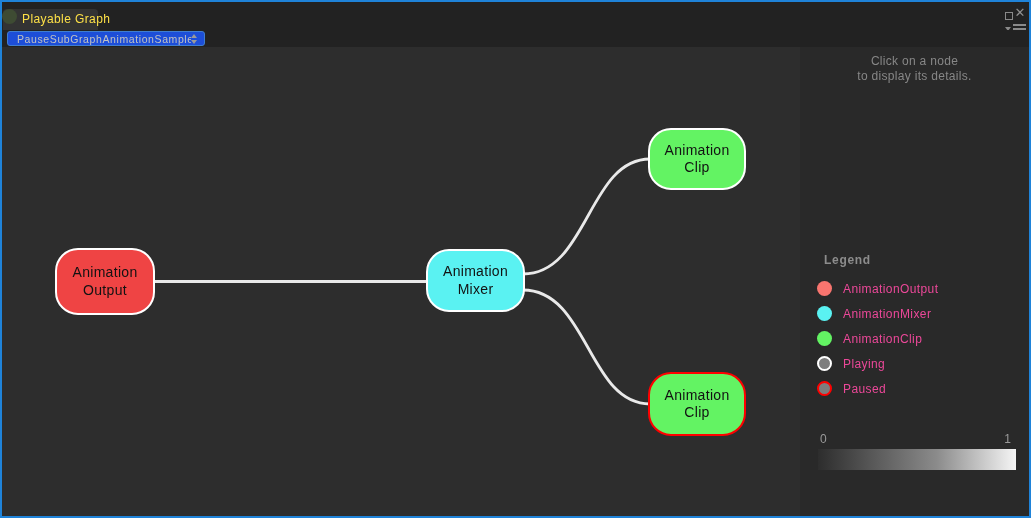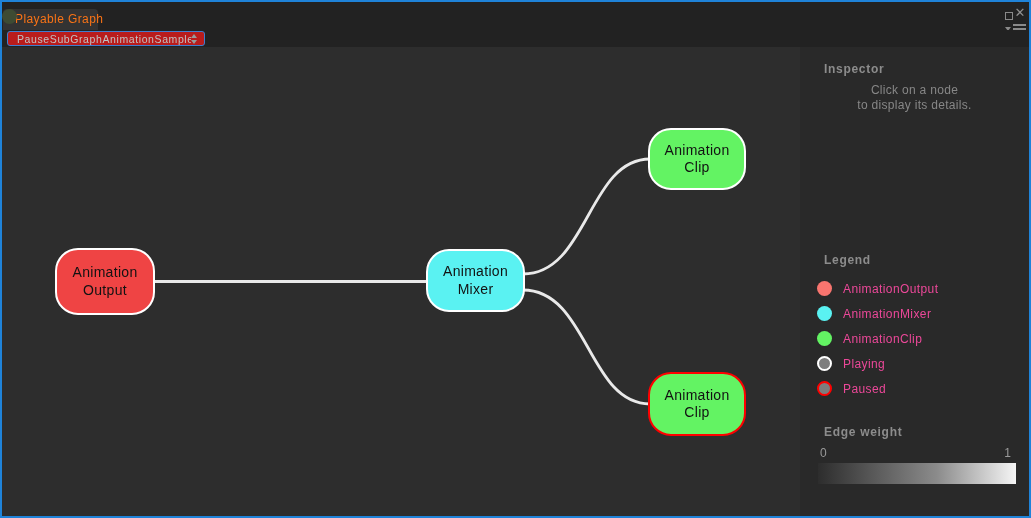--- a/index.html
+++ b/index.html
@@ -7,38 +7,38 @@
   body { width:1031px; height:518px; font-family:"Liberation Sans","DejaVu Sans",sans-serif; }
   .window {
     position:relative; width:1031px; height:518px;
     border:2px solid #1f83d9; background:#222; overflow:hidden;
   }
   
   .tabstrip { position:absolute; left:0; top:0; right:0; height:28px; background:#222; }
   .tab {
     position:absolute; left:1px; top:7px; width:95px; height:21px;
     background:#333; border-radius:4px 4px 0 0;
-    color:#f97316; font-size:12px; letter-spacing:.4px; line-height:21px;
-    padding-left:12px; white-space:nowrap; cursor:default;
+    color:#fde047; font-size:12px; letter-spacing:.4px; line-height:21px;
+    padding-left:19px; white-space:nowrap; cursor:default;
   }
   .tab-dot {
     position:absolute; left:0px; top:7px; width:15px; height:15px;
     border-radius:50%; background:#3e4b33; z-index:6;
   }
   .win-float { position:absolute; right:16px; top:10px; width:8px; height:8px; border:1px solid #8a8a8a; cursor:pointer; }
   .win-close { position:absolute; right:2px; top:4px; width:14px; height:14px; color:#909090; font-size:13px; line-height:14px; text-align:center; cursor:pointer; }
   .pane-menu { position:absolute; right:3px; top:22px; display:flex; align-items:center; gap:2px; cursor:pointer; }
   .tri-down { width:0; height:0; border-left:3px solid transparent; border-right:3px solid transparent; border-top:4px solid #8a8a8a; }
   .burger { display:flex; flex-direction:column; gap:2px; }
   .burger i { display:block; width:13px; height:2px; background:#8a8a8a; }
   
   .toolbar { position:absolute; left:0; top:28px; right:0; height:17px; background:#222; }
   .popup {
     position:absolute; left:5px; top:1px; width:198px; height:15px;
-    background:#b91c1c; border:1px solid #3f7ed0; border-radius:3px;
+    background:#1d4ed8; border:1px solid #3f7ed0; border-radius:3px;
     display:flex; align-items:center; cursor:pointer;
   }
   .popup-label { flex:1; color:#c2c2c2; font-size:10.5px; letter-spacing:.6px; padding-left:9px; white-space:nowrap; overflow:hidden; }
   .updown { display:flex; flex-direction:column; align-items:center; margin-right:7px; gap:2px; }
   .updown .u { width:0;height:0;border-left:3px solid transparent;border-right:3px solid transparent;border-bottom:4px solid #9a9a9a; }
   .updown .d { width:0;height:0;border-left:3px solid transparent;border-right:3px solid transparent;border-top:4px solid #9a9a9a; }
   
   .graph { position:absolute; left:0; top:45px; width:798px; height:469px; background:#2d2d2d; }
   .edges { position:absolute; left:0; top:0; }
   .node {
@@ -115,21 +115,20 @@
     </div>
     <div class="node node-clip1" style="background-color: rgb(99, 243, 99);">
       <span>Animation Clip</span>
     </div>
     <div class="node node-clip2" style="border-color: rgb(255, 0, 0); background-color: rgb(99, 243, 99);">
       <span>Animation Clip</span>
     </div>
   </div>
 
   <div class="panel">
-    <div class="sec-title inspector-title">Inspector</div>
     <div class="inspector-msg">
       <div>Click on a node</div>
       <div>to display its details.</div>
     </div>
 
     <div class="legend">
       <div class="sec-title">Legend</div>
       <div class="legend-rows">
         <div class="legend-row">
           <span class="legend-dot" style="background-color: rgb(248, 117, 111);"></span>
@@ -148,21 +147,20 @@
           <span class="legend-label">Playing</span>
         </div>
         <div class="legend-row">
           <span class="legend-dot ringed" style="border-color: rgb(255, 0, 0); background-color: rgb(125, 125, 125);"></span>
           <span class="legend-label">Paused</span>
         </div>
       </div>
     </div>
 
     <div class="edge-weight">
-      <div class="sec-title">Edge weight</div>
       <div class="ew-labels">
         <span>0</span>
         <span>1</span>
       </div>
       <div class="ew-bar"></div>
     </div>
   </div>
 
 </div>
 

